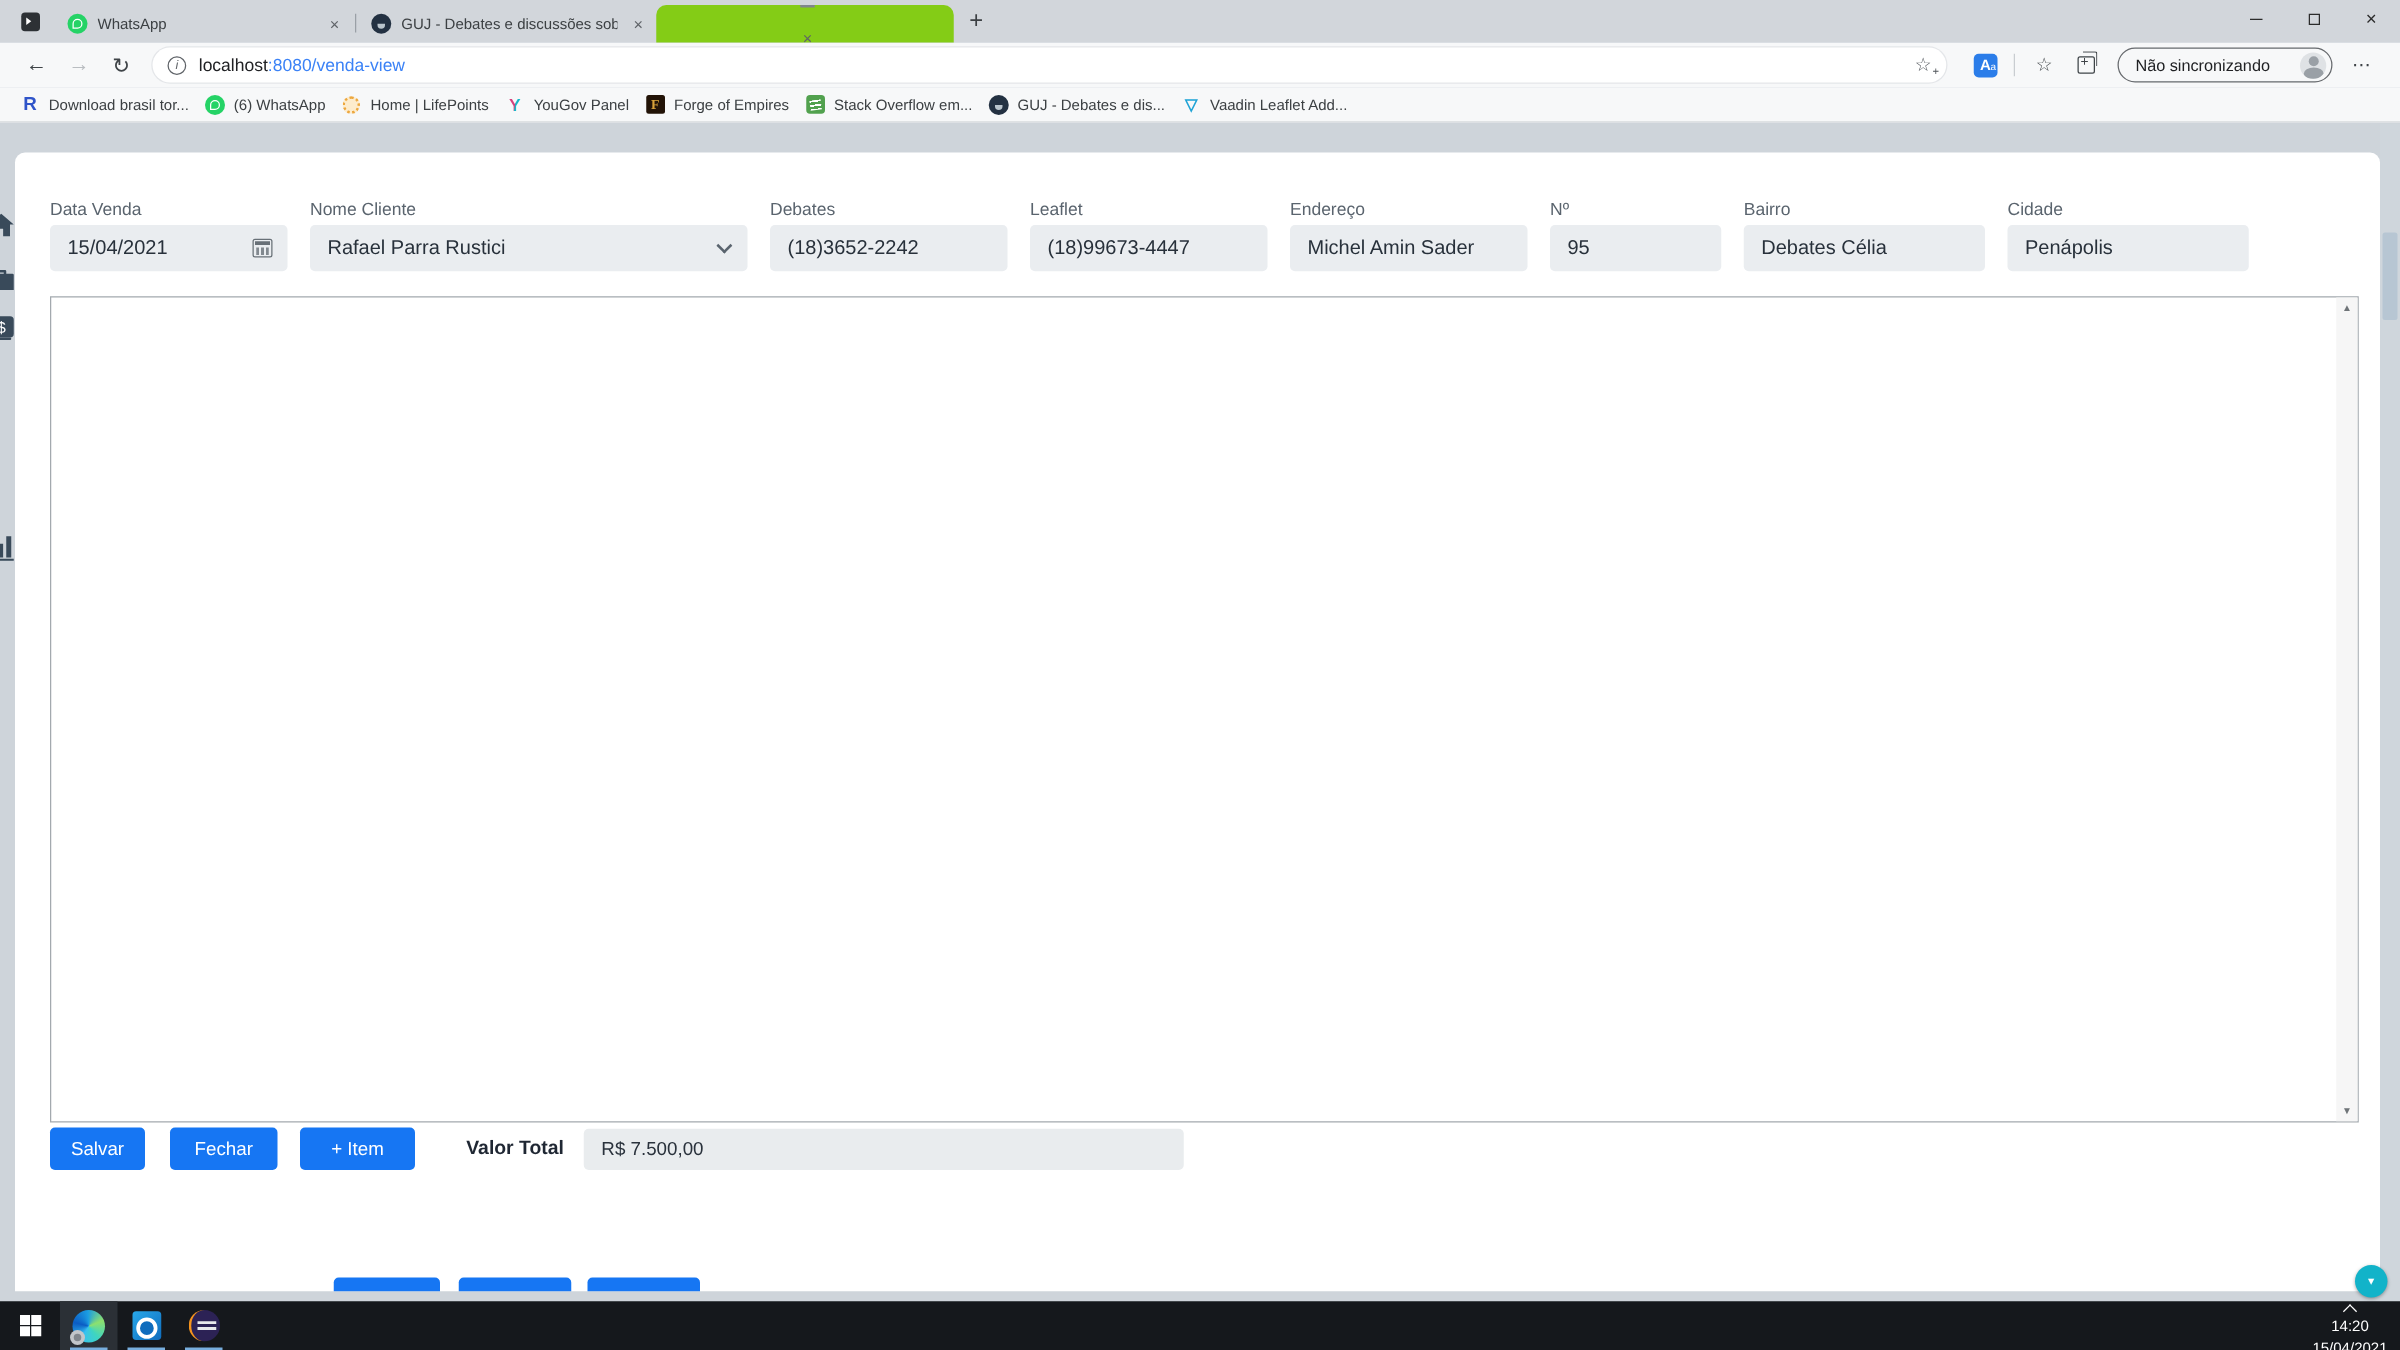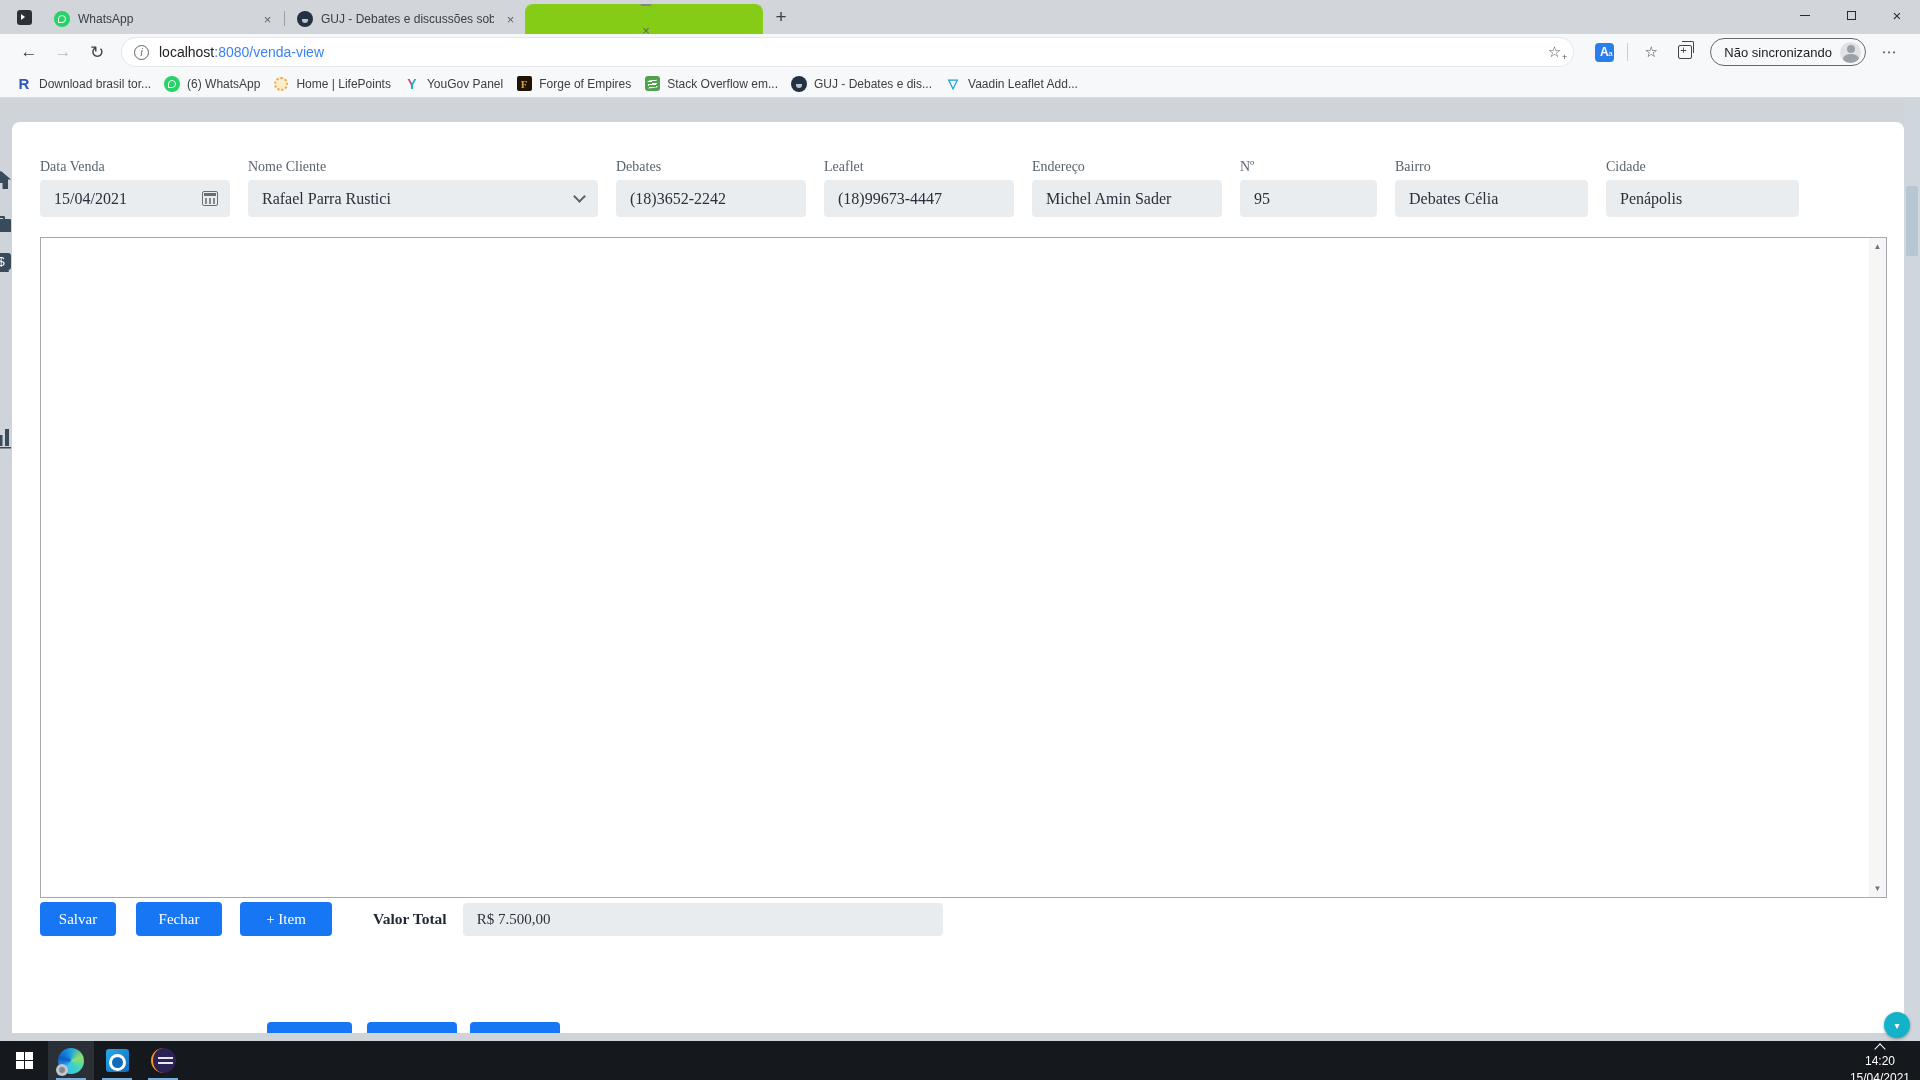--- a/index.html
+++ b/index.html
@@ -54,21 +54,21 @@
               color:#3f4448; font-size:15px; flex:none; }
   .translate { width:19px; height:19px; border-radius:4px; background:#2b7de9; color:#fff;
                font-size:12px; font-weight:bold; text-align:center; line-height:19px; position:relative; }
   .translate::after { content:"a"; position:absolute; right:1px; bottom:-1px; font-size:8px; font-weight:normal; }
   .toolbar-sep { width:1px; height:18px; background:#c9cdd1; margin:0 6px; }
   .collections { width:14px; height:14px; border:1.5px solid #3f4448; border-radius:2px; position:relative; }
   .collections::before { content:""; position:absolute; left:3px; top:-5px; width:11px; height:11px;
                          border-top:1.5px solid #3f4448; border-right:1.5px solid #3f4448; border-radius:0 2px 0 0; }
   .collections::after { content:"+"; position:absolute; left:1px; top:-2px; font-size:11px; }
   .profile-pill { height:28px; border:1px solid #66696d; border-radius:14px; display:flex; align-items:center;
-                  gap:8px; padding:0 4px 0 13px; margin:0 6px 0 8px; font-size:13px; color:#202124; flex:none; }
+                  gap:24px; padding:0 4px 0 13px; margin:0 6px 0 8px; font-size:13px; color:#202124; flex:none; }
   .avatar { width:21px; height:21px; border-radius:50%; background:#dfe2e5; position:relative; overflow:hidden; }
   .avatar::before { content:""; position:absolute; left:6.5px; top:3px; width:8px; height:8px; border-radius:50%; background:#9aa0a6; }
   .avatar::after { content:""; position:absolute; left:2.5px; top:12px; width:16px; height:10px; border-radius:50%; background:#9aa0a6; }
 
   
   .bookmarks { height:28px; background:#f7f8f9; border-bottom:1px solid #d8dadd; display:flex;
                align-items:center; padding-left:14px; }
   .bm { display:flex; align-items:center; gap:7px; padding:0 11px 0 2px; font-size:12px; color:#3c4043; }
   .bmi { width:16px; height:16px; flex:none; display:flex; align-items:center; justify-content:center; position:relative; }
   .bi-r { color:#2f54c9; font-weight:bold; font-size:15px; }
@@ -81,21 +81,21 @@
   .bi-so { width:15px; height:15px; background:#51a14e; border-radius:3px; position:relative; }
   .bi-so::after { content:""; position:absolute; left:3px; top:4px; width:9px; height:8px;
                   background:repeating-linear-gradient(#fff 0 1.5px, transparent 1.5px 3.5px); transform:rotate(-8deg); }
   .bi-vaadin { color:#1fa3d6; font-size:13px; font-weight:bold; }
 
   
   .page { position:absolute; left:0; top:99px; width:1920px; height:942px; background:#ced4da; }
   .drawer-ico { position:absolute; width:24px; height:24px; left:-11px; }
   .drawer-ico svg { width:100%; height:100%; fill:#394a5a; }
   .card { position:absolute; left:12px; top:23px; width:1892px; height:911px; background:#ffffff;
-          border-radius:8px 8px 0 0; overflow:hidden;font-family:Liberation Serif, serif; }
+          border-radius:8px 8px 0 0; overflow:hidden; }
 
   .form-row { display:flex; gap:18px; padding-left:28px; }
   .row1 { margin-top:37px; }
   .row2 { margin-top:19px; }
   .fld-label { font-size:14px; font-weight:500; color:#5a646e; margin-bottom:5px; }
   .fld-input { height:37px; background:#eaedf0; border-radius:4px; display:flex; align-items:center;
                padding:0 12px 0 14px; }
   .fld-value { flex:1; font-size:16px; color:#28313b; white-space:nowrap; overflow:hidden; }
   .w0{width:190px} .w1{width:350px} .w2{width:190px} .w3{width:190px} .w4{width:190px}
   .w5{width:137px} .w6{width:193px} .w7{width:193px} .w8{width:190px} .w9{width:188px}

